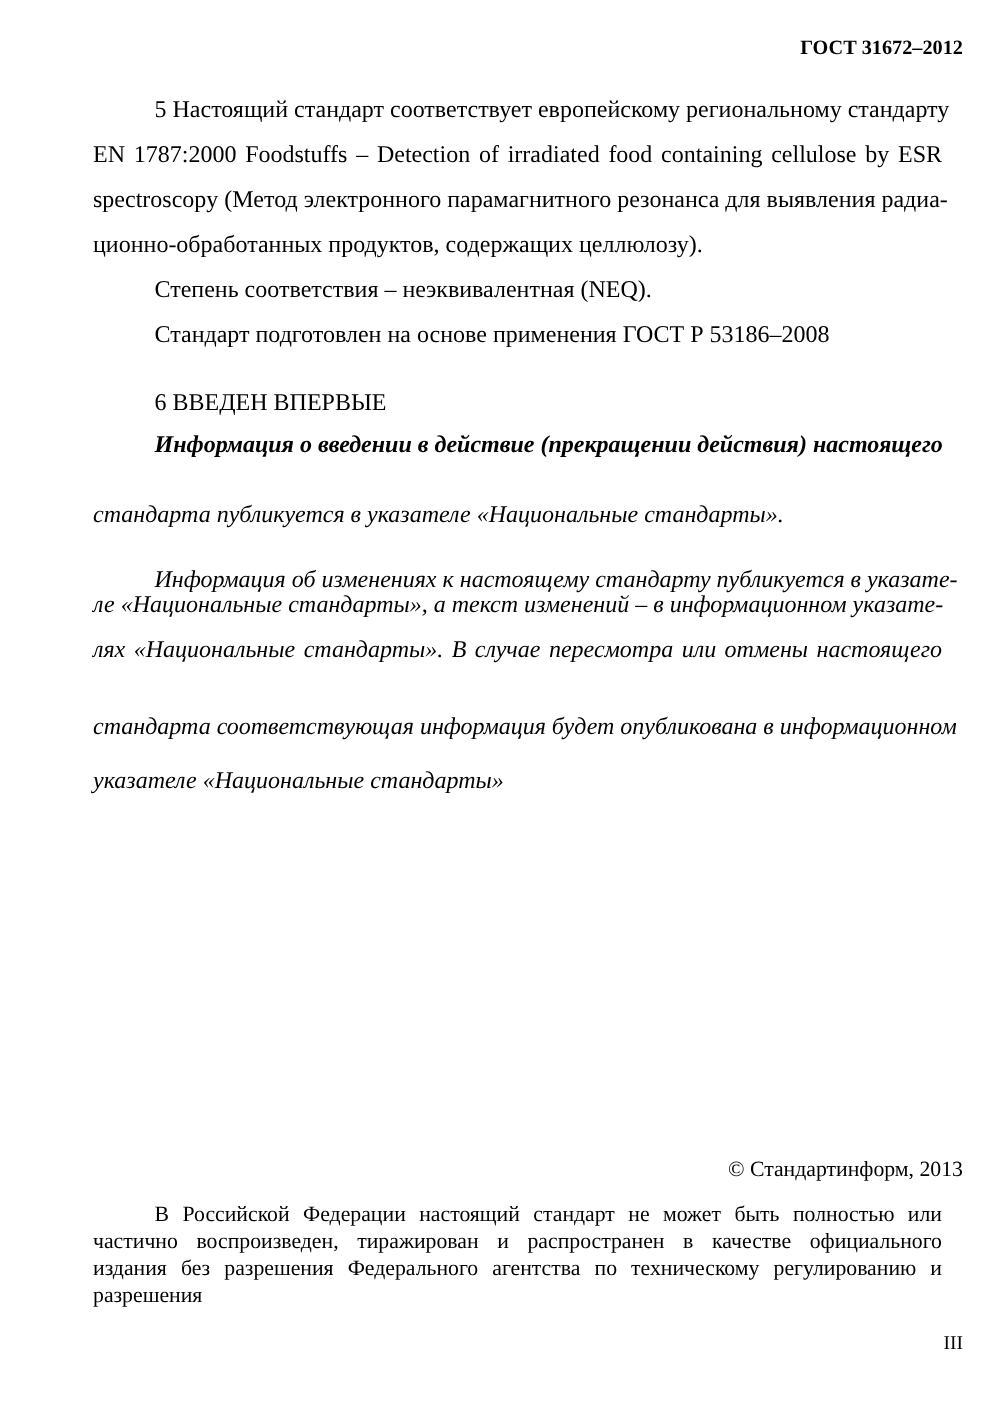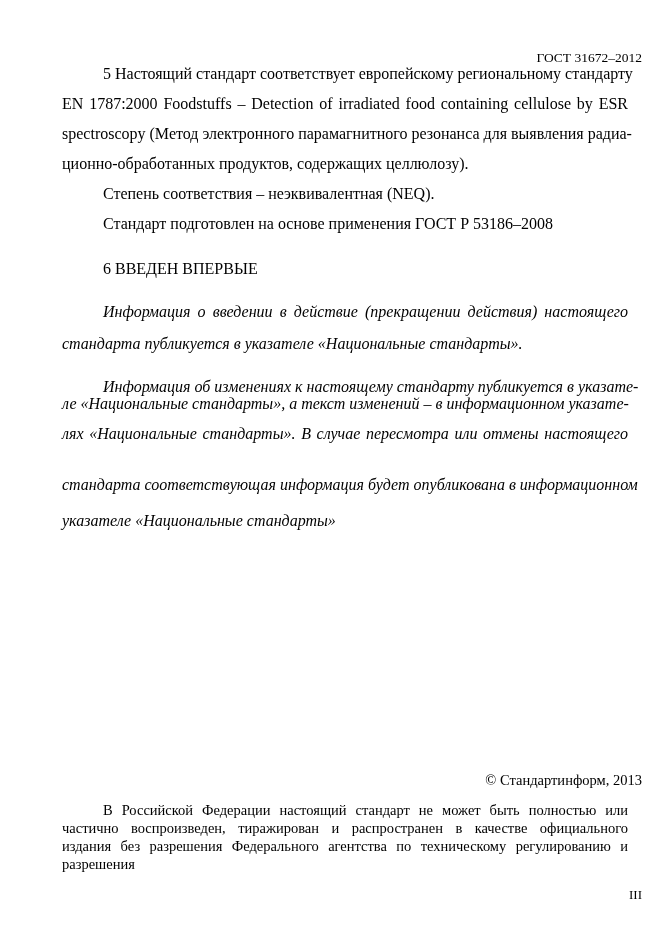--- a/index.html
+++ b/index.html
@@ -3,21 +3,21 @@
   <meta charset="utf-8">
   <style>
     html, body { margin: 0; padding: 0; background: #ffffff; }
     body {
       width: 661px; height: 936px; position: relative; overflow: hidden;
       font-family: "Liberation Serif", "DejaVu Serif", serif;
       color: #000;
     }
     .abs { position: absolute; white-space: nowrap; }
     .header {
-      right: 19px; top: 50px; font-size: 13.5px; font-weight: normal; text-align: right;
+      right: 19px; top: 24px; font-size: 13.5px; font-weight: bold; text-align: right;
     }
     .line { left: 62px; font-size: 16px; }
     .just { left: 62px; width: 566px; font-size: 16px; text-align: justify; text-align-last: justify; white-space: nowrap; }
     .ind { left: 103px; }
     .ital { font-style: italic; }
     .small { font-size: 14.5px; }
     .copyright { right: 19px; top: 772px; font-size: 14.5px; }
     .pagenum { right: 19px; top: 887px; font-size: 13px; }
   </style>
 </head>
@@ -27,21 +27,21 @@
 
 <div class="abs just ind" style="top:65px; width:525px;">5 Настоящий стандарт соответствует европейскому региональному стандарту</div>
 <div class="abs just" style="top:95px;">EN 1787:2000 Foodstuffs – Detection of  irradiated food containing cellulose by ESR</div>
 <div class="abs just" style="top:125px;">spectroscopy (Метод электронного парамагнитного резонанса для выявления радиа-</div>
 <div class="abs line" style="top:155px;">ционно-обработанных продуктов, содержащих целлюлозу).</div>
 <div class="abs line ind" style="top:185px;">Степень соответствия – неэквивалентная (NEQ).</div>
 <div class="abs line ind" style="top:215px;">Стандарт подготовлен на основе применения ГОСТ Р 53186–2008</div>
 
 <div class="abs line ind" style="top:260px;">6 ВВЕДЕН ВПЕРВЫЕ</div>
 
-<div class="abs just ind ital" style="top:303px; width:525px;">Информация о введении в действие (прекращении действия) настоящего</div>
+<div class="abs just ind ital" style="top:288px; width:525px;font-weight:bold;">Информация о введении в действие (прекращении действия) настоящего</div>
 <div class="abs line ital" style="top:335px;text-align:right;">стандарта публикуется в указателе «Национальные стандарты».</div>
 <div class="abs just ind ital" style="top:378px; width:525px;">Информация об изменениях к настоящему стандарту публикуется в указате-</div>
 <div class="abs just ital" style="top:395px;">ле «Национальные стандарты», а текст изменений – в информационном указате-</div>
 <div class="abs just ital" style="top:425px;">лях «Национальные стандарты». В случае пересмотра или отмены настоящего</div>
 <div class="abs just ital" style="top:476px;">стандарта соответствующая информация будет опубликована в информационном</div>
 <div class="abs line ital" style="top:485px;margin-top:27px;">указателе «Национальные стандарты»</div>
 
 <div class="abs copyright">©  Стандартинформ, 2013</div>
 <div class="abs just ind small" style="top:802px; width:525px;">В Российской Федерации настоящий стандарт не может быть полностью или</div>
 <div class="abs just small" style="top:820px;">частично воспроизведен, тиражирован и распространен в качестве официального</div>

